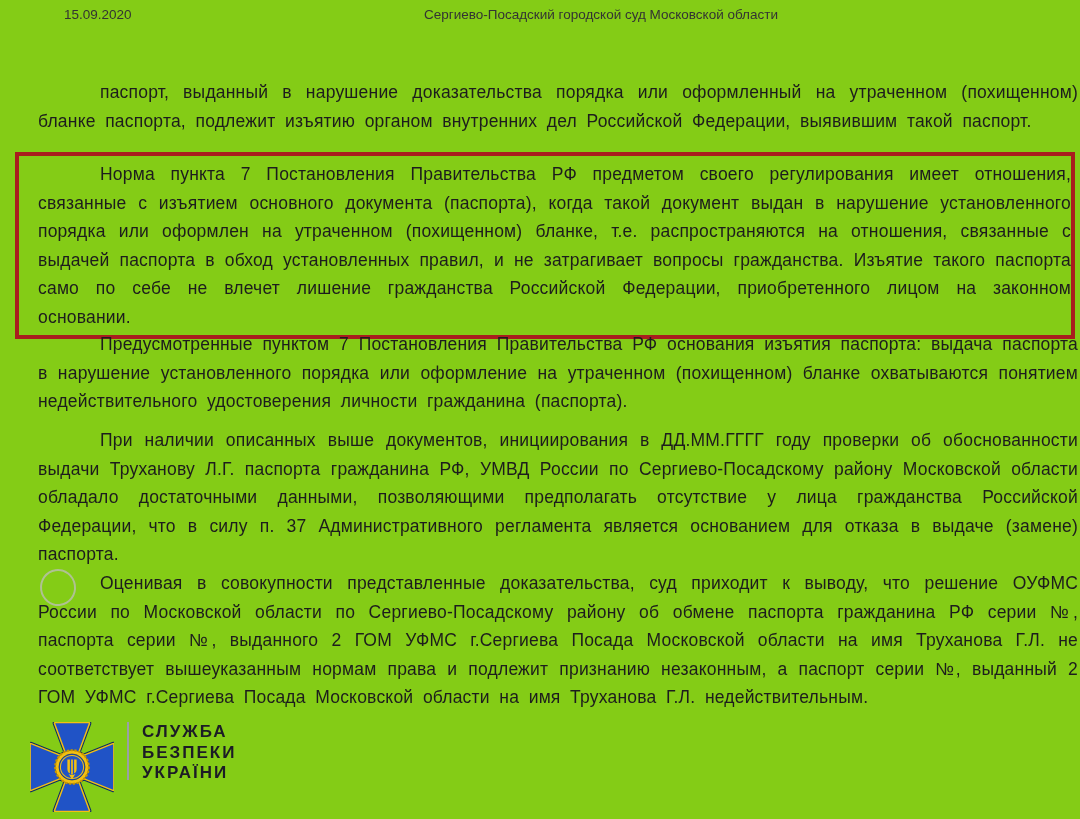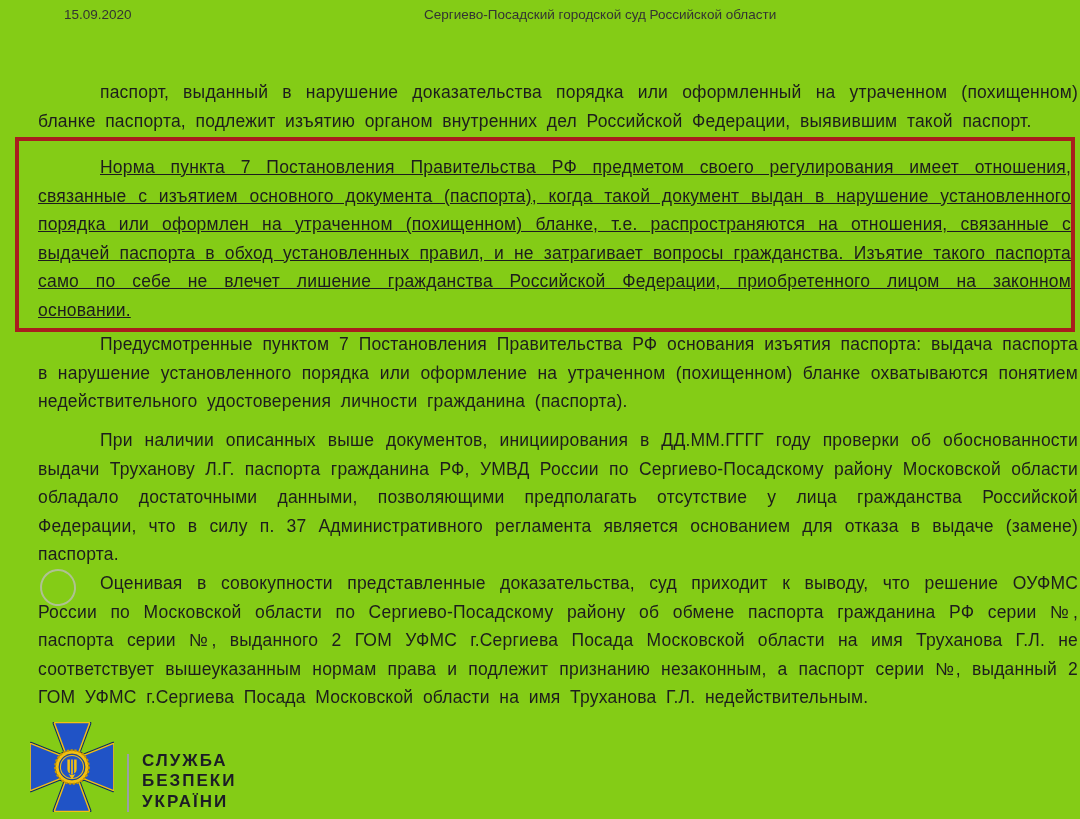--- a/index.html
+++ b/index.html
@@ -22,54 +22,54 @@
   .para{
     position:absolute;left:38px;width:1040px;margin:0;
     font-size:17.5px;line-height:28.5px;text-align:justify;text-indent:62px;
     word-spacing:4.5px;letter-spacing:0.2px;color:var(--text_black);
   }
   .p1{top:78px;}
   .p3{top:330px;}
   .p4{top:426px;}
   .p5{top:569px;}
   .hl-box{
-    position:absolute;left:15px;top:137px;width:1033px;
+    position:absolute;left:15px;top:152px;width:1033px;
     border:4px solid var(--accent_red);
-    padding:12px 0 4px 19px;background:transparent;text-decoration:underline;
+    padding:4px 0 4px 19px;background:transparent;
   }
   .hl-box .boxtext{
     margin:0;font-size:17.5px;line-height:28.5px;text-align:justify;text-indent:62px;
     word-spacing:4.5px;letter-spacing:0.2px;color:var(--text_black);
   }
   .circle-artifact{
     position:absolute;left:40px;top:569px;width:32px;height:33px;
     border:2px solid #bdbdbd;border-radius:50%;transform:rotate(-8deg);opacity:.75;
   }
-  .logo{position:absolute;left:30px;top:722px;display:flex;align-items:flex-end;}
+  .logo{position:absolute;left:30px;top:722px;display:flex;align-items:flex-start;}
   .logo-emblem{width:84px;height:90px;display:block;}
   .logo-divider{width:2px;height:58px;background:var(--divider_gray);margin-left:13px;margin-right:13px;}
   .logo-text{font-size:17px;font-weight:bold;letter-spacing:2px;line-height:20.5px;color:var(--logo_text);}
   .logo-text div{white-space:nowrap;}
   
   .em-cross-navy{fill:none;stroke:var(--logo_navy);stroke-width:6;stroke-linejoin:round;}
   .em-cross-gold{fill:none;stroke:var(--logo_gold);stroke-width:3.5;stroke-linejoin:round;}
   .em-cross-blue{fill:var(--logo_blue);stroke:none;}
   .em-disc-gold{fill:var(--logo_gold);stroke:#8a6a00;stroke-width:.8;}
   .em-cog{fill:none;stroke:#c99700;stroke-width:2.5;}
   .em-disc-blue{fill:var(--logo_blue);stroke:var(--logo_navy);stroke-width:.8;}
   .em-ring{fill:none;stroke:var(--logo_gold);stroke-width:1.2;}
   .em-trident{fill:var(--logo_gold);}
 </style>
 </head>
 <body>
 
 <div class="page">
 
   <div class="hdr hdr-date">15.09.2020</div>
-  <div class="hdr hdr-title">Сергиево-Посадский городской суд Российской области</div>
+  <div class="hdr hdr-title">Сергиево-Посадский городской суд Московской области</div>
 
   <p class="para p1">паспорт, выданный в нарушение доказательства порядка или оформленный на утраченном (похищенном) бланке паспорта, подлежит изъятию органом внутренних дел Российской Федерации, выявившим такой паспорт.</p>
 
   <div class="hl-box">
     <p class="boxtext">Норма пункта 7 Постановления Правительства РФ предметом своего регулирования имеет отношения, связанные с изъятием основного документа (паспорта), когда такой документ выдан в нарушение установленного порядка или оформлен на утраченном (похищенном) бланке, т.е. распространяются на отношения, связанные с выдачей паспорта в обход установленных правил, и не затрагивает вопросы гражданства. Изъятие такого паспорта само по себе не влечет лишение гражданства Российской Федерации, приобретенного лицом на законном основании.</p>
   </div>
 
   <p class="para p3">Предусмотренные пунктом 7 Постановления Правительства РФ основания изъятия паспорта: выдача паспорта в нарушение установленного порядка или оформление на утраченном (похищенном) бланке охватываются понятием недействительного удостоверения личности гражданина (паспорта).</p>
 
   <p class="para p4">При наличии описанных выше документов, инициирования в ДД.ММ.ГГГГ году проверки об обоснованности выдачи Труханову Л.Г. паспорта гражданина РФ, УМВД России по Сергиево-Посадскому району Московской области обладало достаточными данными, позволяющими предполагать отсутствие у лица гражданства Российской Федерации, что в силу п. 37 Административного регламента является основанием для отказа в выдаче (замене) паспорта.</p>

